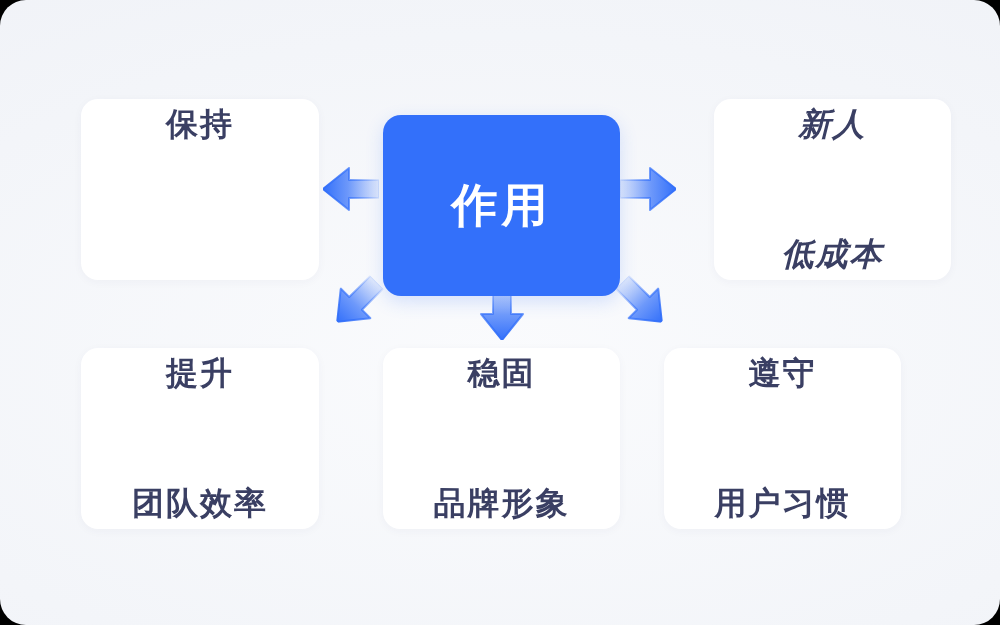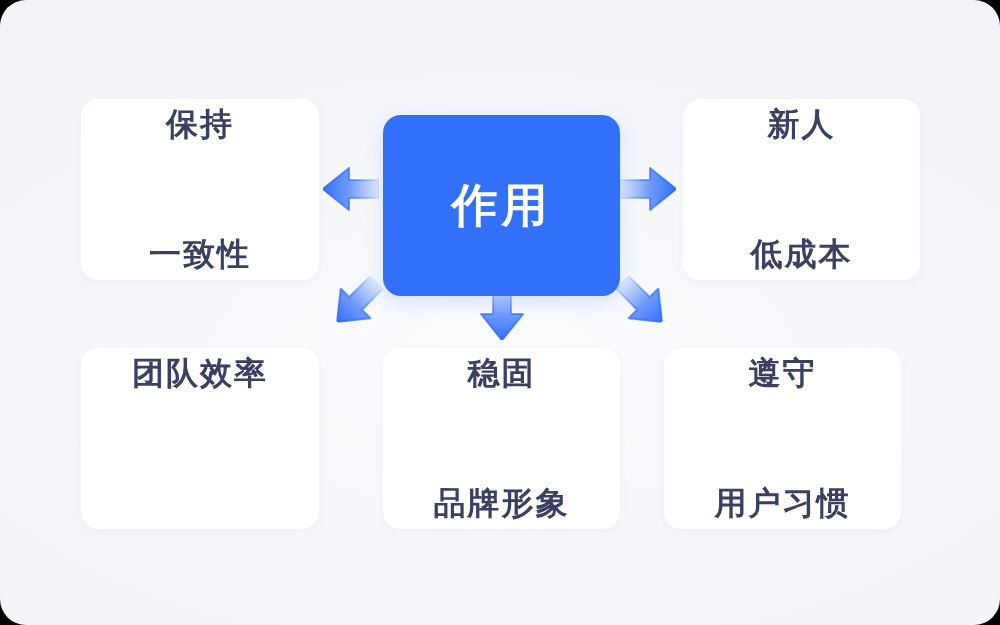--- a/index.html
+++ b/index.html
@@ -29,21 +29,21 @@
   .node .line {
     color: var(--node-text, #3a3f63);
     font-size: 32px;
     font-weight: 700;
     line-height: 51px;
     letter-spacing: 2px;
     text-align: center;
     white-space: nowrap;
   }
   .node-top-left     { left: 81px;  top: 99px;  width: 238px; height: 181px; }
-  .node-top-right    { left: 683px; top: 99px;  width: 237px; height: 181px; }
+  .node-top-right    { left: 714px; top: 99px;  width: 237px; height: 181px; font-style: italic; }
   .node-bottom-left  { left: 81px;  top: 348px; width: 238px; height: 181px; }
   .node-bottom-center{ left: 383px; top: 348px; width: 237px; height: 181px; }
   .node-bottom-right { left: 664px; top: 348px; width: 237px; height: 181px; }
   .node-center {
     position: absolute;
     left: 383px; top: 99px; width: 237px; height: 181px;
     background: var(--accent, #3370fa);
     border-radius: 18px;
     display: flex;
     align-items: center;
@@ -88,29 +88,29 @@
       </symbol>
     </defs>
   </svg>
 
   <div class="node-center">
     <span class="title">作用</span>
   </div>
 
   <div class="node node-top-left">
     <span class="line">保持</span>
-    <span class="line">一致性</span>
   </div>
 
   <div class="node node-top-right">
     <span class="line">新人</span>
     <span class="line">低成本</span>
   </div>
 
   <div class="node node-bottom-left">
+    <span class="line">提升</span>
     <span class="line">团队效率</span>
   </div>
 
   <div class="node node-bottom-center">
     <span class="line">稳固</span>
     <span class="line">品牌形象</span>
   </div>
 
   <div class="node node-bottom-right">
     <span class="line">遵守</span>

